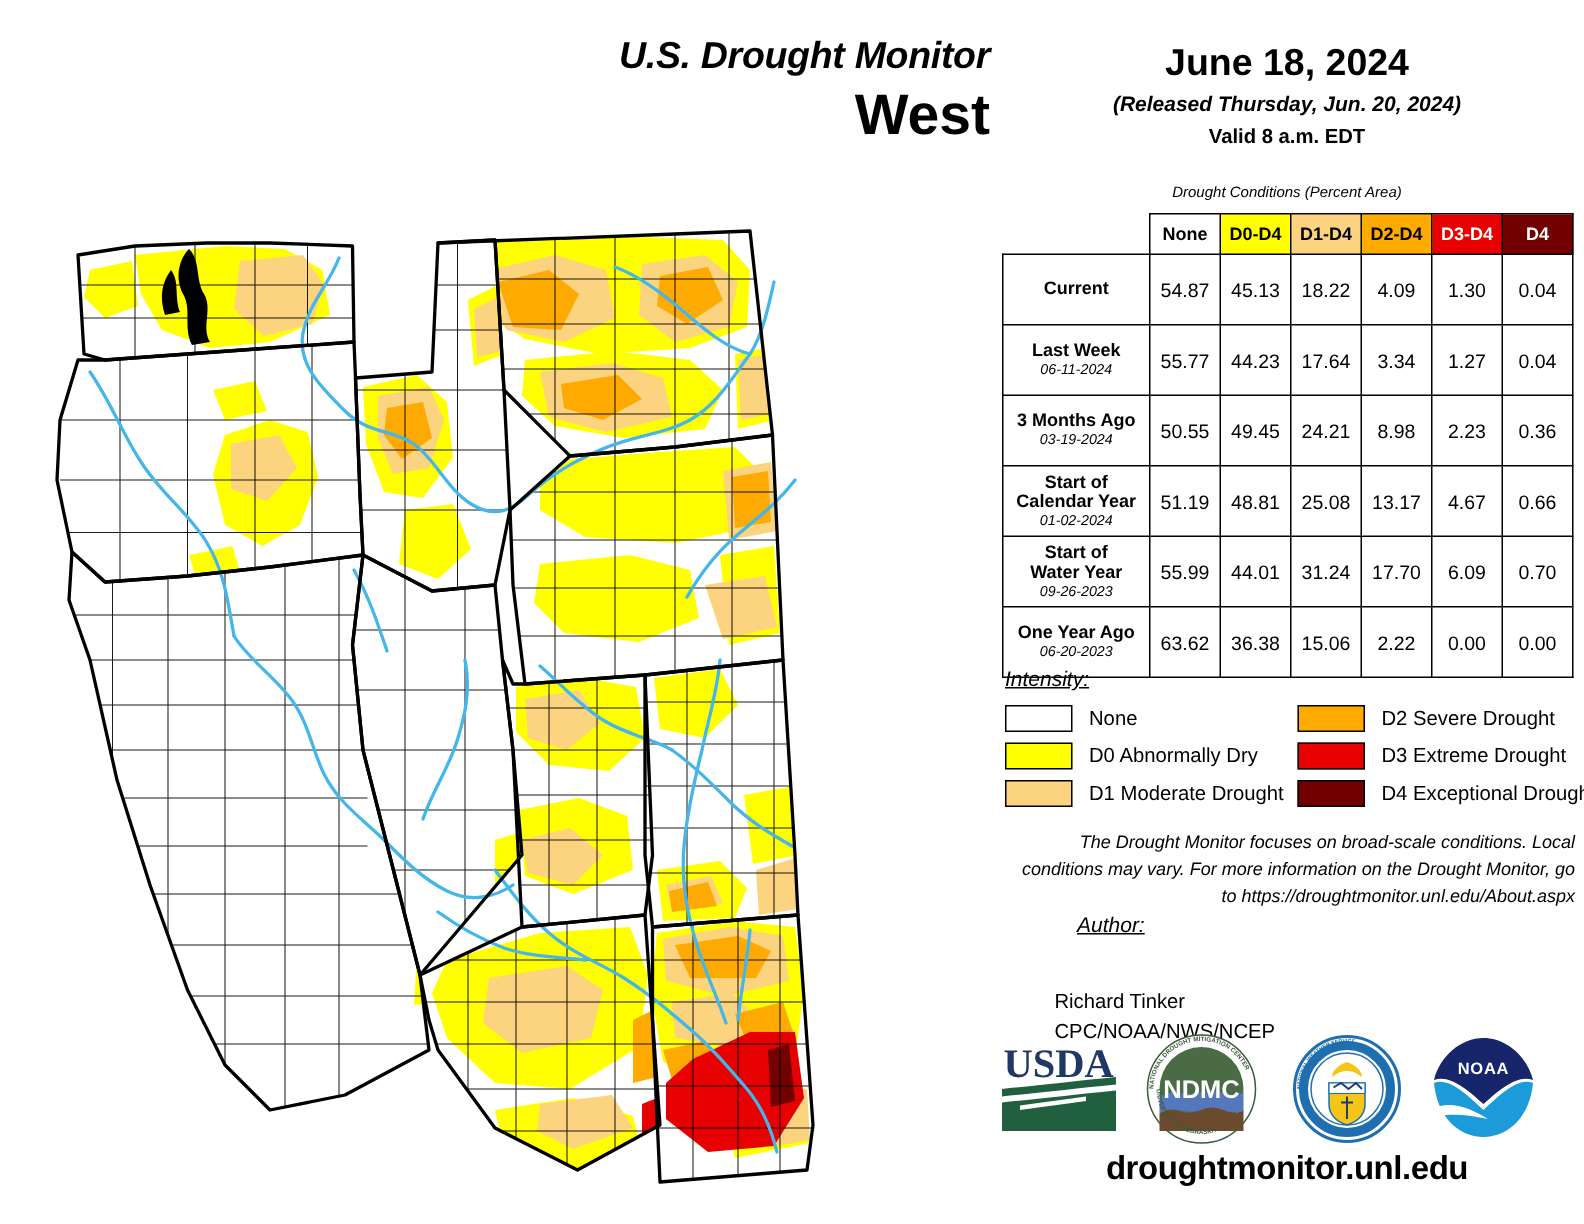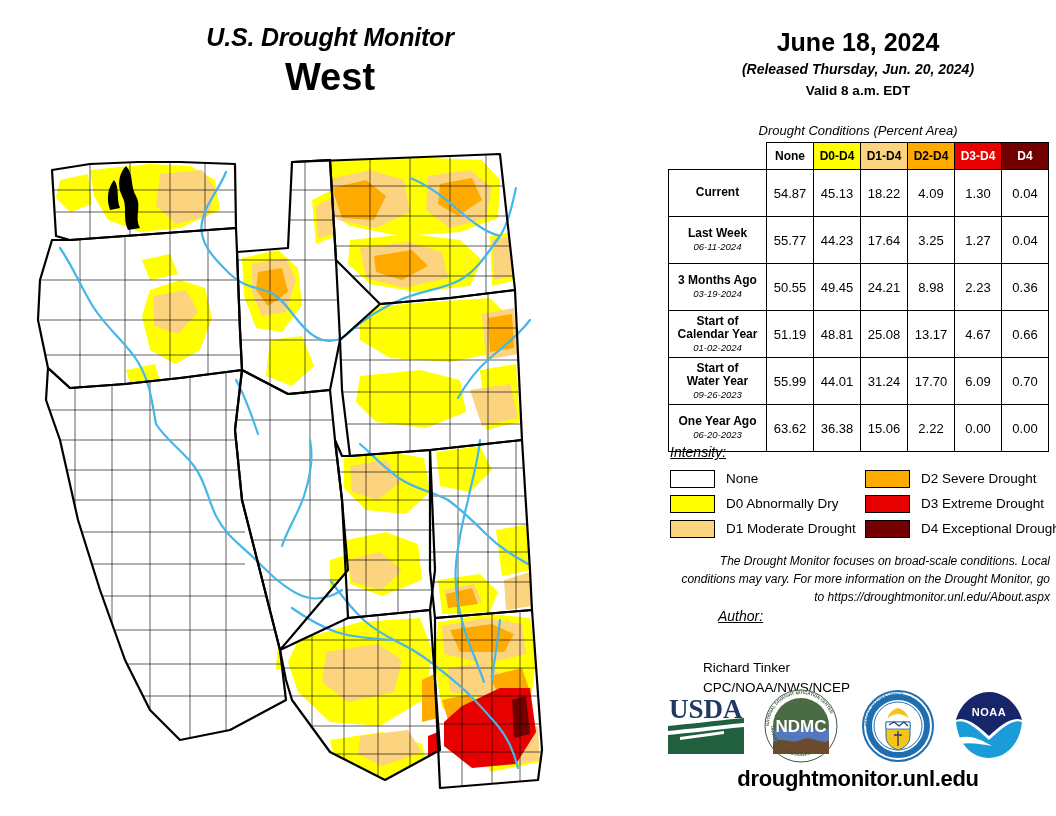--- a/index.html
+++ b/index.html
@@ -19,21 +19,21 @@
   
   #left-panel {
     position: absolute;
     left: 0; top: 0;
     width: 660px; height: 816px;
   }
   #title-block {
     position: absolute;
     left: 0; top: 24px;
     width: 660px;
-    text-align: center;
+    text-align: right;
   }
   #title-main {
     font-size: 25px;
     font-weight: bold;
     font-style: italic;
     letter-spacing: -0.2px;
     line-height: 1.1;
   }
   #title-sub {
     font-size: 38px;
@@ -78,21 +78,21 @@
     font-weight: bold;
     margin-top: 5px;
     line-height: 1.2;
   }
 
   #table-caption {
     position: absolute;
     left: 0; top: 123px;
     width: 396px;
     text-align: center;
-    font-size: 13px;
+    font-size: 10px;
     font-style: italic;
   }
 
   
   #stats-table {
     position: absolute;
     left: 8px; top: 142px;
     border-collapse: collapse;
     font-size: 11.5px;
     table-layout: fixed;
@@ -524,21 +524,21 @@
           <td class="val">18.22</td>
           <td class="val">4.09</td>
           <td class="val">1.30</td>
           <td class="val">0.04</td>
         </tr>
         <tr>
           <td class="rowlabel">Last Week<span class="rl-date">06-11-2024</span></td>
           <td class="val">55.77</td>
           <td class="val">44.23</td>
           <td class="val">17.64</td>
-          <td class="val">3.25</td>
+          <td class="val">3.34</td>
           <td class="val">1.27</td>
           <td class="val">0.04</td>
         </tr>
         <tr>
           <td class="rowlabel">3 Months Ago<span class="rl-date">03-19-2024</span></td>
           <td class="val">50.55</td>
           <td class="val">49.45</td>
           <td class="val">24.21</td>
           <td class="val">8.98</td>
           <td class="val">2.23</td>

